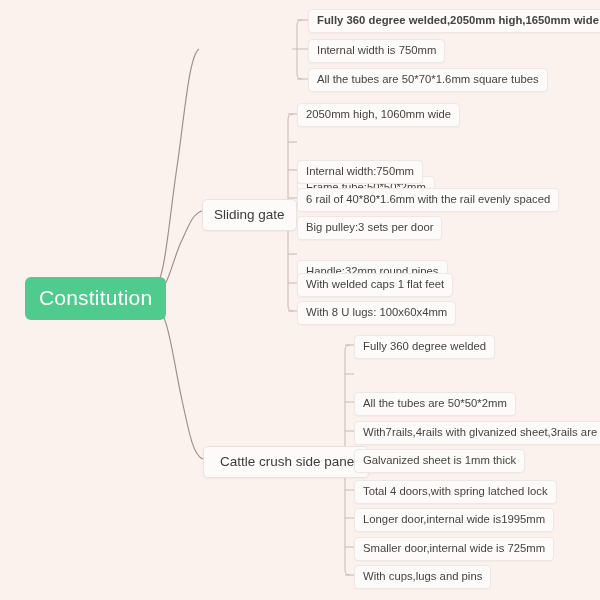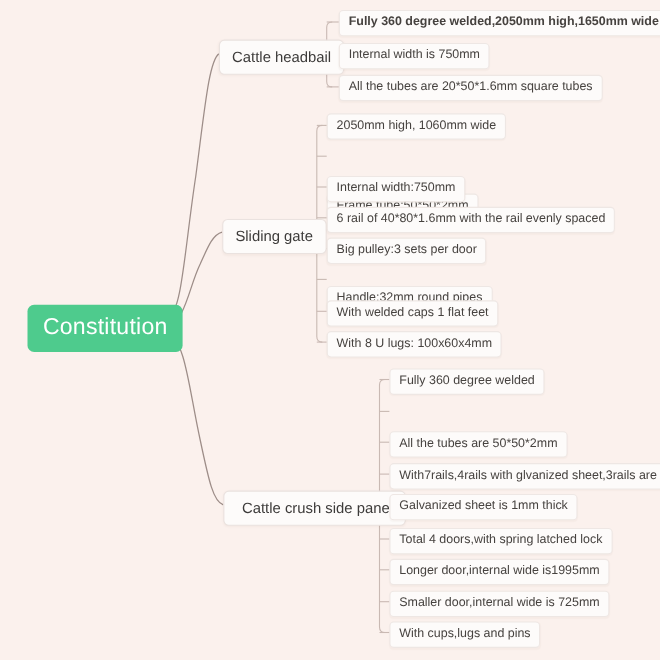--- a/index.html
+++ b/index.html
@@ -105,31 +105,28 @@
       <path d="M 345 518 L 354 518"></path>
       <path d="M 345 547 L 354 547"></path>
       <path d="M 345 575 L 354 575"></path>
     </g>
   </svg>
 
   <div class="node root-node">
     <span>Constitution</span>
   </div>
 
-  <div class="node branch-node" style="left:199px; top:36px;">
-    <span>Cattle headbail</span>
-  </div>
   <div class="node leaf-node" style="left:308px; top:9px;font-weight:bold;">
     <span>Fully 360 degree welded,2050mm high,1650mm wide</span>
   </div>
   <div class="node leaf-node" style="left:308px; top:39px;">
     <span>Internal width is 750mm</span>
   </div>
   <div class="node leaf-node" style="left:308px; top:68px;">
-    <span>All the tubes are 20*50*1.6mm square tubes</span>
+    <span>All the tubes are 50*70*1.6mm square tubes</span>
   </div>
 
   <div class="node branch-node" style="left:202px; top:199px;">
     <span>Sliding gate</span>
   </div>
   <div class="node leaf-node" style="left:297px; top:103px;">
     <span>2050mm high, 1060mm wide</span>
   </div>
   <div class="node leaf-node" style="left:297px; top:132px;margin-top:44px;">
     <span>Frame tube:50*50*2mm</span>

